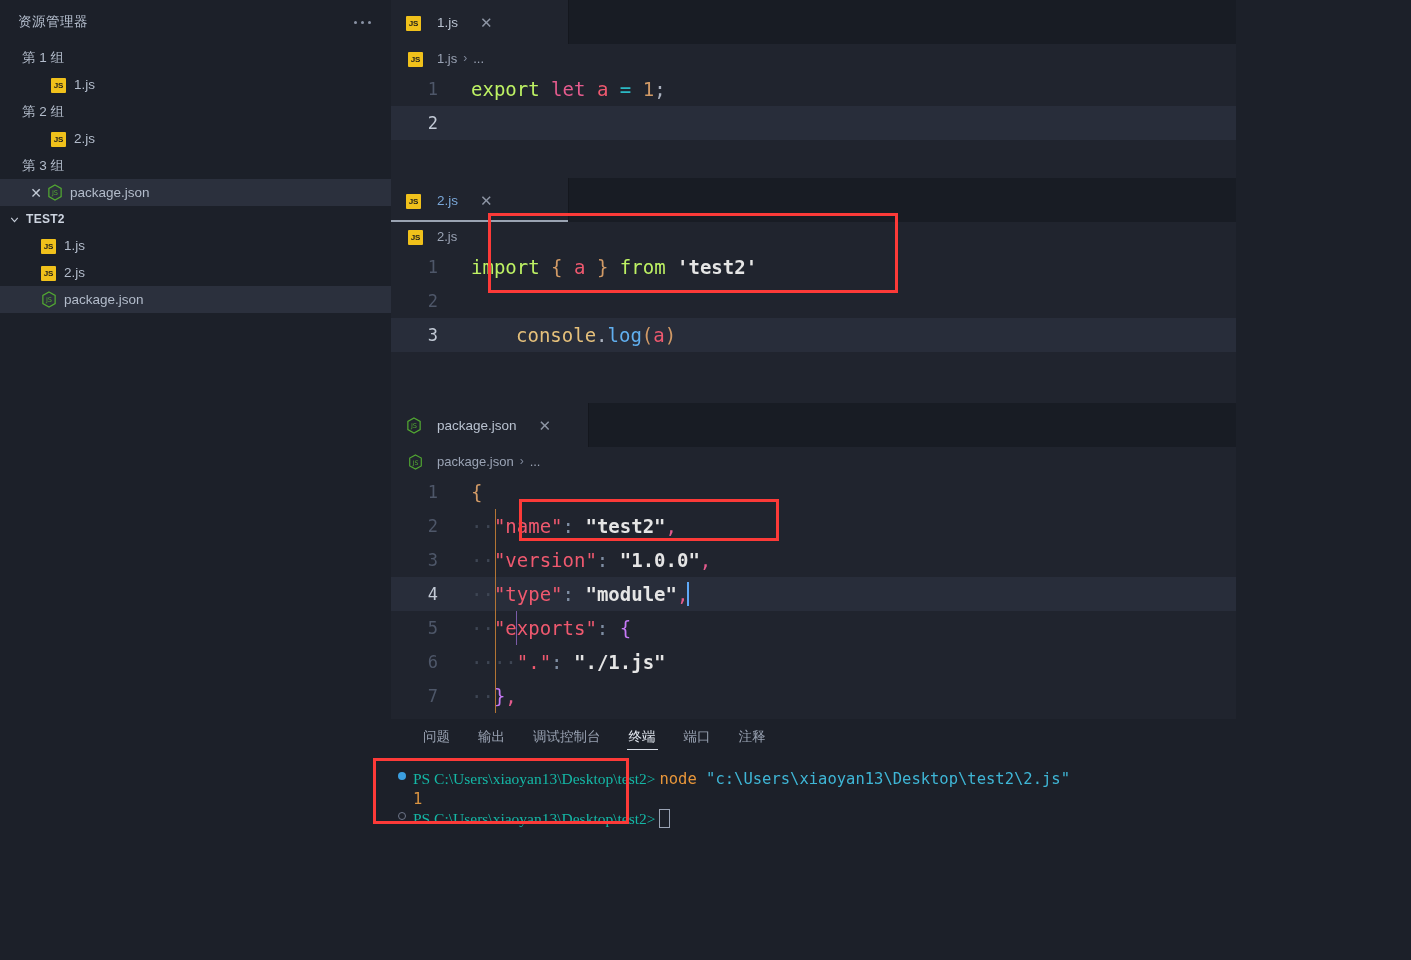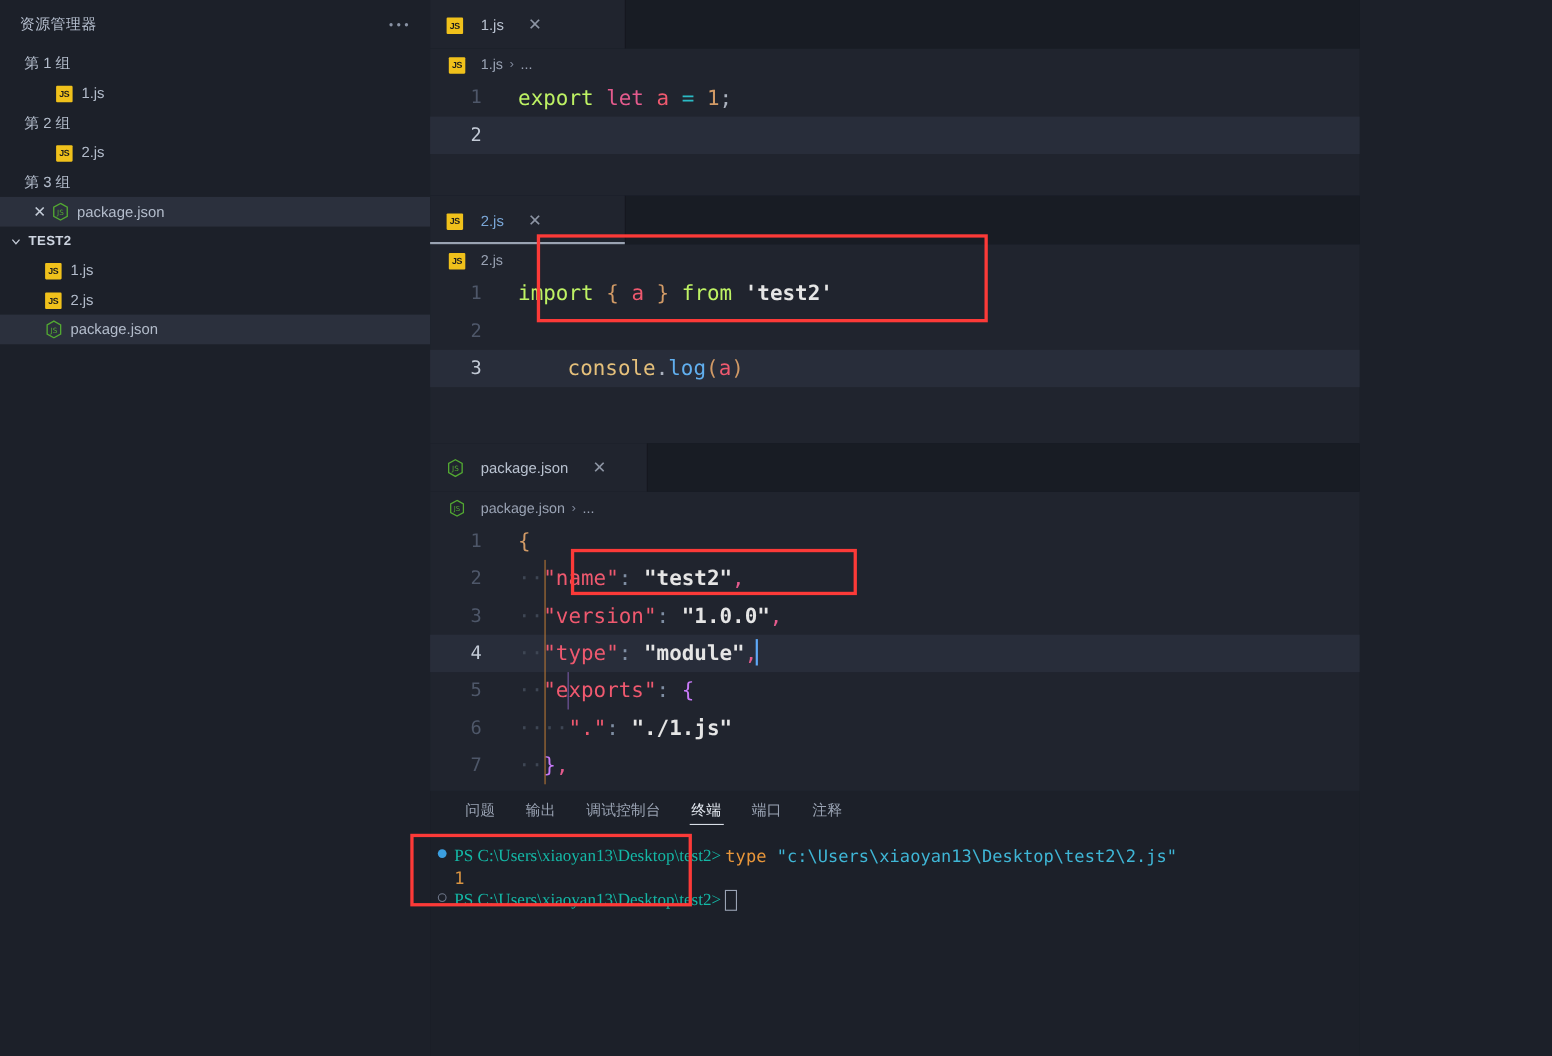--- a/index.html
+++ b/index.html
@@ -325,21 +325,21 @@
       <div class="panel-tabs" id="panel-tabs">
           <div class="ptab">问题</div>
           <div class="ptab">输出</div>
           <div class="ptab">调试控制台</div>
           <div class="ptab active">终端</div>
           <div class="ptab">端口</div>
           <div class="ptab">注释</div>
         </div>
       <div class="term">
         <div id="term-lines">
-            <div class="tline"><span class="tmark"><span class="dotfill"></span></span><span class="t-prompt">PS C:\Users\xiaoyan13\Desktop\test2&gt; </span><span class="t-cmd">type </span><span class="t-path">"c:\Users\xiaoyan13\Desktop\test2\2.js"</span></div>
+            <div class="tline"><span class="tmark"><span class="dotfill"></span></span><span class="t-prompt">PS C:\Users\xiaoyan13\Desktop\test2&gt; </span><span class="t-cmd">node </span><span class="t-path">"c:\Users\xiaoyan13\Desktop\test2\2.js"</span></div>
             <div class="tline"><span class="tmark"></span><span class="t-out">1</span></div>
             <div class="tline"><span class="tmark"><span class="dotempty"></span></span><span class="t-prompt">PS C:\Users\xiaoyan13\Desktop\test2&gt; </span><span class="t-block"></span></div>
           </div>
         <div class="redbox" style="left:-18px;top:3px;width:256px;height:66px;"></div>
       </div>
     </div>
 
   </div>
 </div>
 

